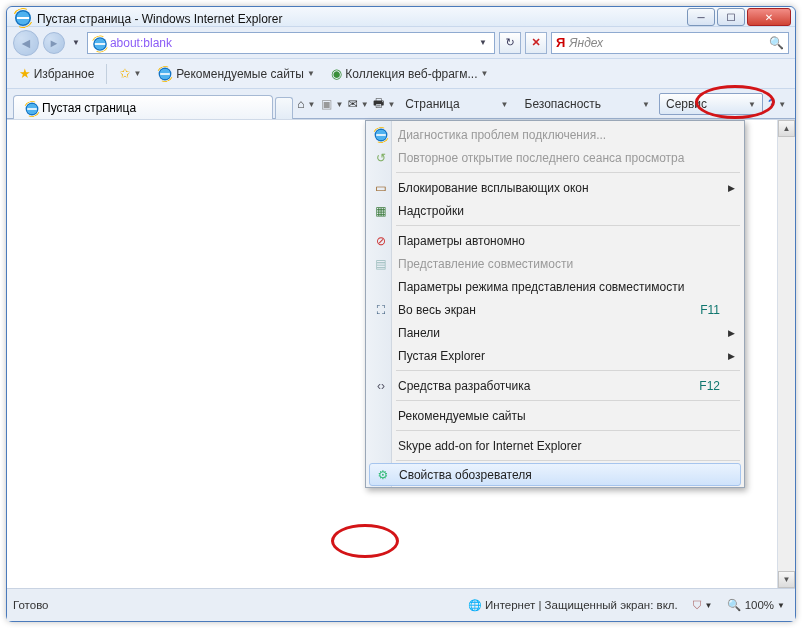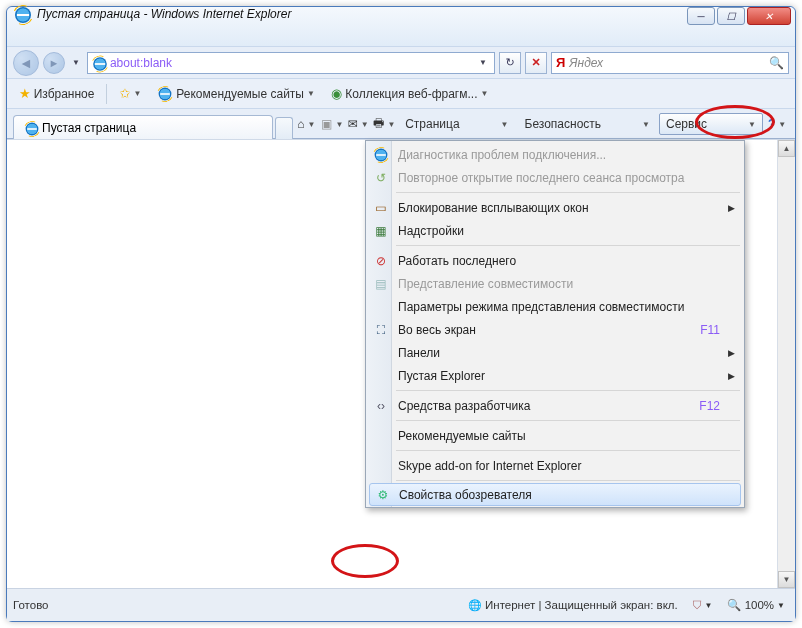--- a/index.html
+++ b/index.html
@@ -18,28 +18,27 @@
     width: 790px; height: 616px;
     border: 1px solid #4a7abb;
     border-radius: 6px;
     background: linear-gradient(to bottom, #e8f0fa 0%, #dce8f7 100%);
     box-shadow: 0 0 6px rgba(0,0,0,.25);
     display: flex;
     flex-direction: column;
   }
   
   .titlebar {
-    height: 40px;
+    height: 20px;
     display: flex;
-    align-items: flex-start;
+    align-items: flex-end;
     padding: 0 4px 0 8px;
     background: linear-gradient(to bottom, #f4f8fd 0%, #e1ecf8 100%);
     border-bottom: 1px solid #c9d8ec;
     border-radius: 6px 6px 0 0;
-    font-style: italic;
   }
   .titlebar .ie-icon { width:16px; height:16px; margin-right:6px; }
   .titlebar .title { flex:1; color:#111; }
   .winbtns { display:flex; gap:0; }
   .winbtn {
     width:28px; height:18px;
     border:1px solid #7a96bb;
     background: linear-gradient(to bottom,#f6f9fc,#d7e3f3);
     border-radius:3px;
     margin-left:2px;
@@ -185,21 +184,21 @@
   .mitem.hover {
     background:linear-gradient(to bottom,#eaf3fe,#cfe3fb);
     border:1px solid #a6c5ee; border-radius:3px;
     height:23px; margin:-1px 1px; padding-left:29px;
   }
   .mitem .micon {
     position:absolute; left:5px; width:16px; height:16px;
     display:flex; align-items:center; justify-content:center;
     font-size:12px;
   }
-  .mitem .shortcut { margin-left:auto; color:#8b5cf6; }
+  .mitem .shortcut { margin-left:auto; color:#0f766e; }
   .mitem .subarrow { position:absolute; right:7px; font-size:9px; color:#333; }
   .msep { height:1px; background:#d6d6d6; margin:3px 2px 3px 28px; }
   .red-oval-prop {
     position:absolute;
     border:3px solid #d31417; border-radius:50%;
     width:68px; height:34px;
     left:324px; top:404px;
     pointer-events:none;
   }
   
@@ -353,21 +352,21 @@
         <span class="subarrow">▶</span>
       </div>
       <div class="mitem">
         <span class="micon" style="color:#3a7a3a">▦</span>
         <span>Надстройки</span>
       </div>
       <div class="msep"></div>
 
       <div class="mitem">
         <span class="micon" style="color:#c33">⊘</span>
-        <span>Работать последнего</span>
+        <span>Параметры автономно</span>
       </div>
       <div class="mitem disabled">
         <span class="micon" style="color:#9bb">▤</span>
         <span>Представление совместимости</span>
       </div>
       <div class="mitem">
         <span>Параметры режима представления совместимости</span>
       </div>
       <div class="mitem">
         <span class="micon" style="color:#357">⛶</span>

